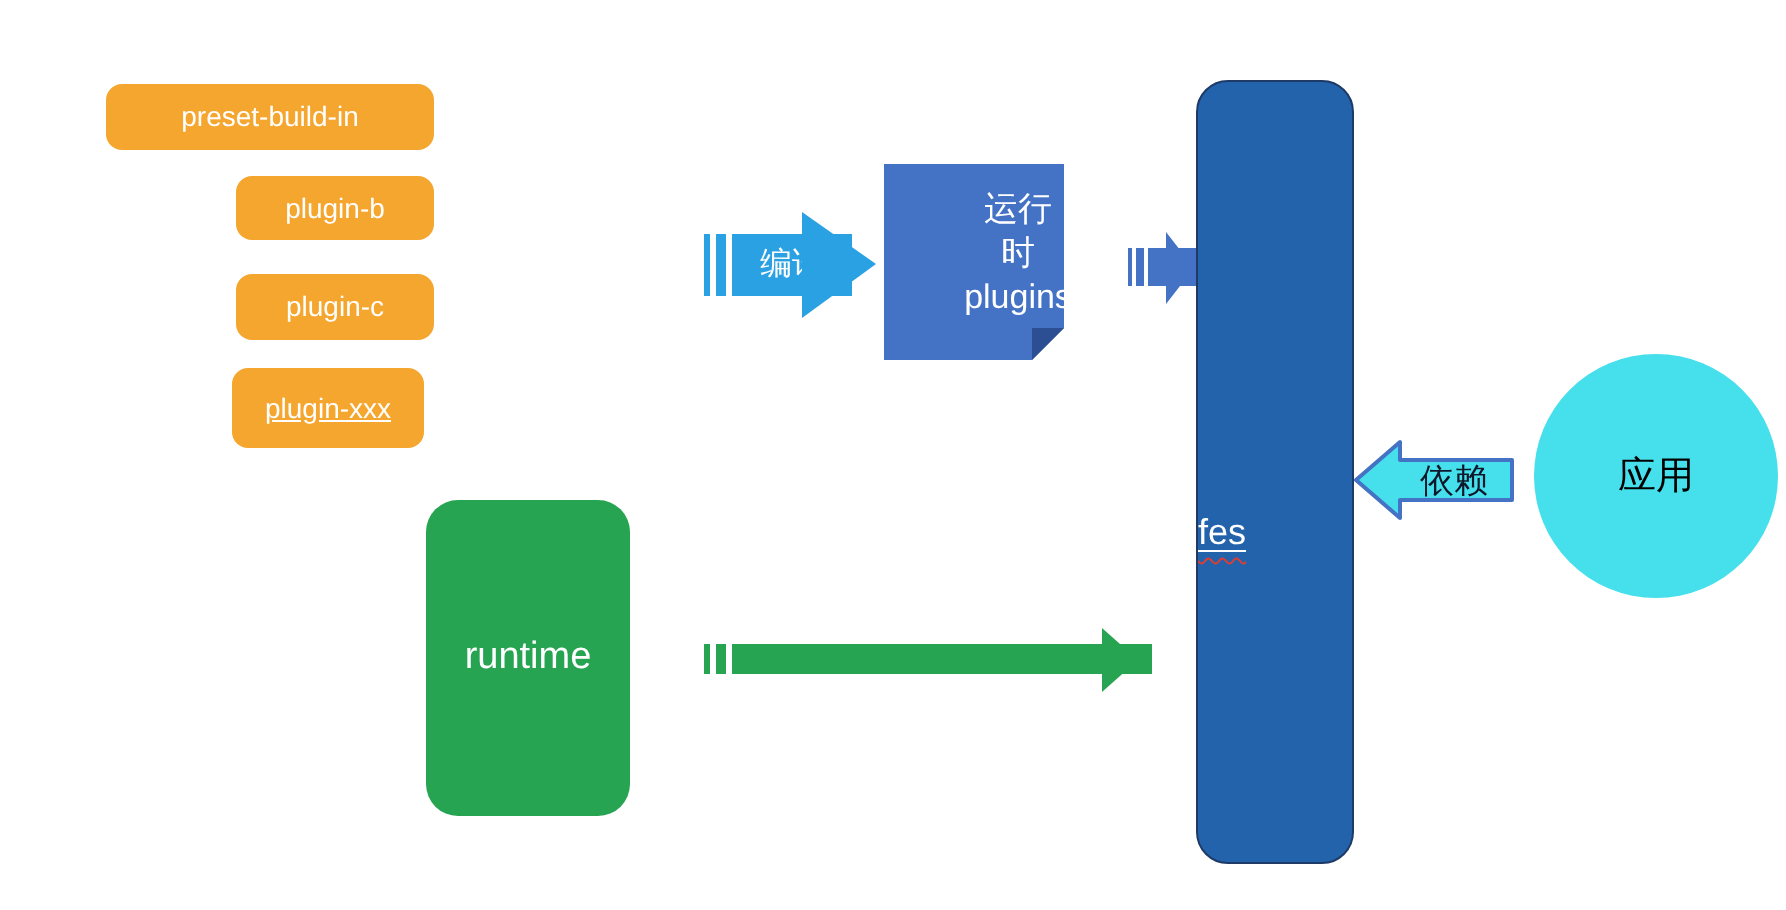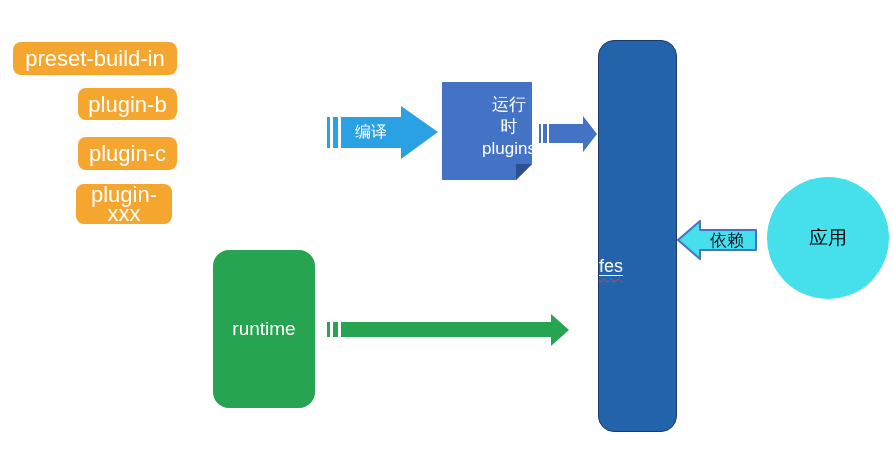--- a/index.html
+++ b/index.html
@@ -3,42 +3,42 @@
 <meta charset="utf-8">
 <style>
   html,body{margin:0;padding:0;background:#fff;}
   .canvas{
     position:relative;width:893px;height:455px;background:var(--canvas,#fff);
     font-family:"Liberation Sans","DejaVu Sans",sans-serif;overflow:hidden;
   }
   
   .chip{
     position:absolute;background:var(--orange);border-radius:8px;
-    color:#fff;font-size:22px;display:flex;align-items:center;justify-content:center;
-    text-align:center;line-height:19px;
+    color:#fff;font-size:14px;display:flex;align-items:center;justify-content:center;
+    text-align:center;line-height:19px;margin-left:40px;
   }
   .chip-1{left:13px;top:42px;width:164px;height:33px;}
   .chip-2{left:78px;top:88px;width:99px;height:32px;}
   .chip-3{left:78px;top:137px;width:99px;height:33px;}
-  .chip-4{left:76px;top:184px;width:96px;height:40px;padding:0 8px;box-sizing:border-box;}
+  .chip-4{left:76px;top:184px;width:96px;height:40px;padding:0 8px;box-sizing:border-box;text-decoration:underline;}
   .chip-4 span{display:block;width:80px;overflow-wrap:break-word;}
   
   .node{
     position:absolute;border-radius:16px;color:#fff;
     display:flex;align-items:center;justify-content:center;font-size:19px;
   }
   .compiler{left:213px;top:42px;width:102px;height:180px;background:var(--light-blue);border:1px solid #23446b;}
   .runtime{left:213px;top:250px;width:102px;height:158px;background:var(--green);}
   .fes{left:598px;top:40px;width:77px;height:390px;background:var(--dark-blue);border:1px solid #1e3a66;font-size:18px;}
   .fes-label{position:absolute;left:0;top:215px;width:100%;text-align:left;}
   .fes-underline{text-decoration:underline;text-decoration-thickness:1px;text-underline-offset:3px;}
   .fes-squiggle{text-decoration:underline wavy #e03c31;text-decoration-thickness:1px;text-underline-offset:6px;}
   
   .h-arrow{position:absolute;}
-  .h-arrow .stripe,.h-arrow .arrow-body{position:absolute;}
+  .h-arrow .stripe,.h-arrow .arrow-body{position:absolute;margin-left:25px;}
   .h-arrow .arrow-head{position:absolute;width:0;height:0;}
   
   .compile-arrow{left:327px;top:106px;width:112px;height:53px;}
   .compile-arrow .stripe,.compile-arrow .arrow-body{background:var(--light-blue);}
   .compile-arrow .s1{left:0;top:11px;width:3px;height:31px;}
   .compile-arrow .s2{left:6px;top:11px;width:5px;height:31px;}
   .compile-arrow .arrow-body{left:14px;top:11px;width:60px;height:31px;
     display:flex;align-items:center;justify-content:center;color:#fff;font-size:16px;}
   .compile-arrow .arrow-head{left:74px;top:0;
     border-top:26px solid transparent;border-bottom:27px solid transparent;

